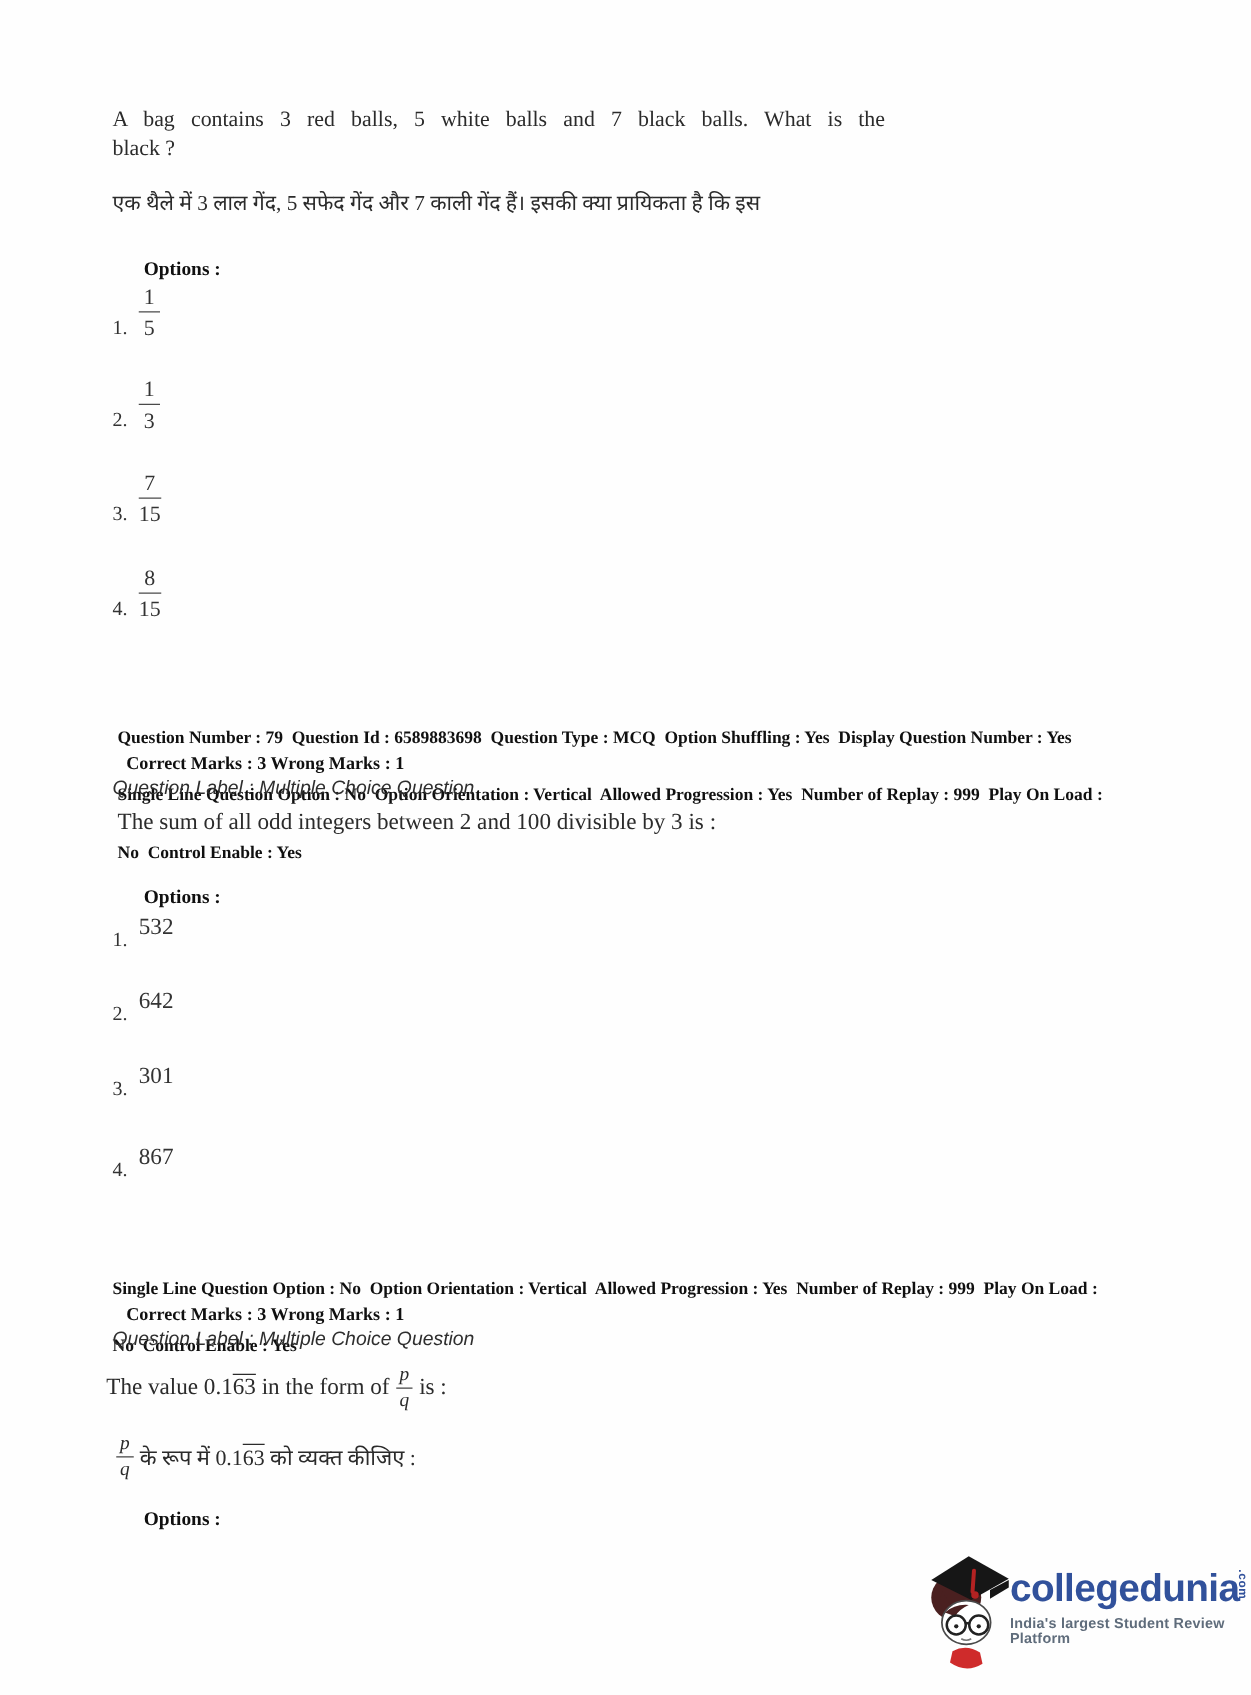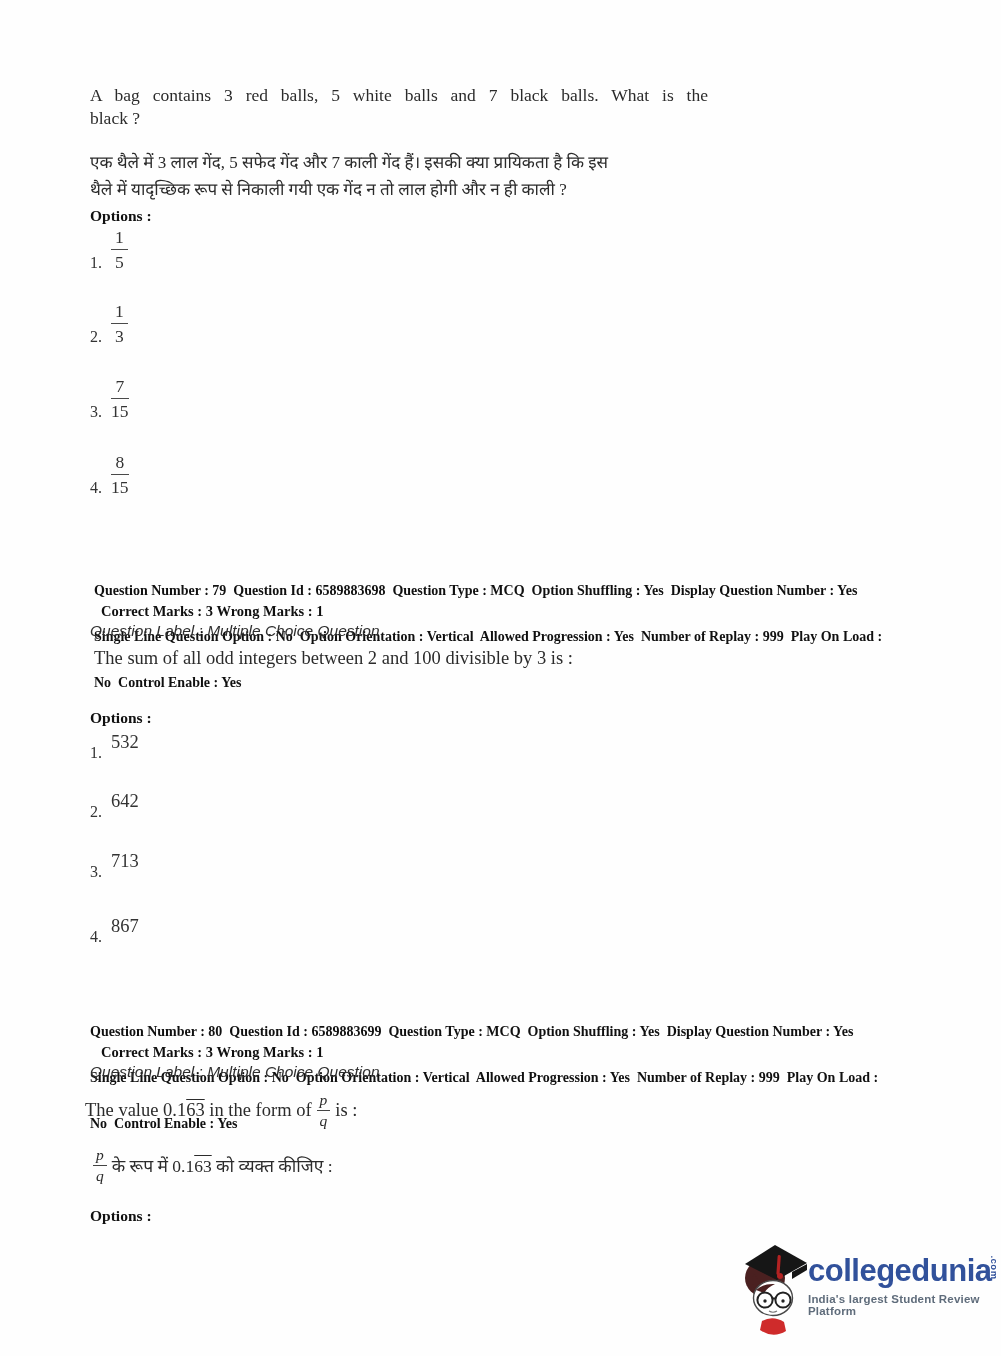--- a/index.html
+++ b/index.html
@@ -5,21 +5,21 @@
   * { margin:0; padding:0; box-sizing:border-box; }
   html,body { background:#ffffff; }
   .page {
     position:relative; width:1001px; height:1356px; background:#fefefe;
     font-family:"Liberation Serif", serif; color:#262626; overflow:hidden;
   }
   .block { position:absolute; }
   .qtext-en { font-size:17.5px; line-height:22.5px; width:618px; color:#2b2b2b; }
   .jline { text-align:justify; text-align-last:justify; }
   .qtext-hi { font-size:17px; line-height:26.5px; width:618px; color:#2b2b2b; }
-  .opt-label { font-weight:bold; font-size:15.5px; color:#101010; }
+  .opt-label { font-weight:bold; font-size:15.5px; color:#101010;margin-left:25px; }
   .meta { font-weight:bold; font-size:14px; line-height:15.2px; width:840px;
           white-space:pre-wrap; color:#101010; }
   .meta div { white-space:pre-wrap; }
   .marks { font-weight:bold; font-size:14.5px; color:#101010;margin-left:11px; }
   .qlabel { font-family:"Liberation Sans", sans-serif; font-size:15.5px; color:#2e2e2e;font-style:italic; }
   .opt-row { position:absolute; display:flex; align-items:flex-end; gap:9px; }
   .opt-num { font-size:16px; color:#333; line-height:1; padding-bottom:2px; }
   .frac { display:inline-block; text-align:center; font-size:17.5px; color:#333; }
   .frac .fnum { display:block; padding:0 4px 1px; border-bottom:1.4px solid #4a4a4a; }
   .frac .fden { display:block; padding-top:2px; }
@@ -46,21 +46,20 @@
 <body>
 
 <div class="page">
 
   <div class="block qtext-en" style="left:90px; top:84px;">
     <div class="jline">A bag contains 3 red balls, 5 white balls and 7 black balls. What is the</div>
     <div>black ?</div>
   </div>
   <div class="block qtext-hi" style="left:90px; top:150px;">
     <div>एक थैले में 3 लाल गेंद, 5 सफेद गेंद और 7 काली गेंद हैं। इसकी क्या प्रायिकता है कि इस</div>
-    <div>थैले में यादृच्छिक रूप से निकाली गयी एक गेंद न तो लाल होगी और न ही काली ?</div>
   </div>
   <div class="block opt-label" style="left:90px; top:207px;">Options :</div>
 
   <div class="opt-row" style="left:90px; top:227px;">
     <span class="opt-num">1.</span>
     <span class="frac">
       <span class="fnum">1</span>
       <span class="fden">5</span>
     </span>
   </div>
@@ -99,29 +98,28 @@
   <div class="opt-row" style="left:90px; top:733px;">
     <span class="opt-num">1.</span>
     <span class="opt-val">532</span>
   </div>
   <div class="opt-row" style="left:90px; top:792px;">
     <span class="opt-num">2.</span>
     <span class="opt-val">642</span>
   </div>
   <div class="opt-row" style="left:90px; top:852px;">
     <span class="opt-num">3.</span>
-    <span class="opt-val">713</span>
+    <span class="opt-val">301</span>
   </div>
   <div class="opt-row" style="left:90px; top:917px;">
     <span class="opt-num">4.</span>
     <span class="opt-val">867</span>
   </div>
 
   <div class="block meta" style="left:90px; top:994px;">
-    <div>Question Number : 80  Question Id : 6589883699  Question Type : MCQ  Option Shuffling : Yes  Display Question Number : Yes</div>
     <div>Single Line Question Option : No  Option Orientation : Vertical  Allowed Progression : Yes  Number of Replay : 999  Play On Load :</div>
     <div>No  Control Enable : Yes</div>
   </div>
   <div class="block marks" style="left:90px; top:1044px;">Correct Marks : 3  Wrong Marks : 1</div>
   <div class="block qlabel" style="left:90px; top:1063px;">Question Label : Multiple Choice Question</div>
 
   <div class="block q-single-en inline-q" style="left:85px; top:1092px;">
     <span><span>The value 0.1</span><span class="ovl">63</span><span> in the form of</span></span>
     <span class="ifrac">
       <span class="fnum">p</span>

